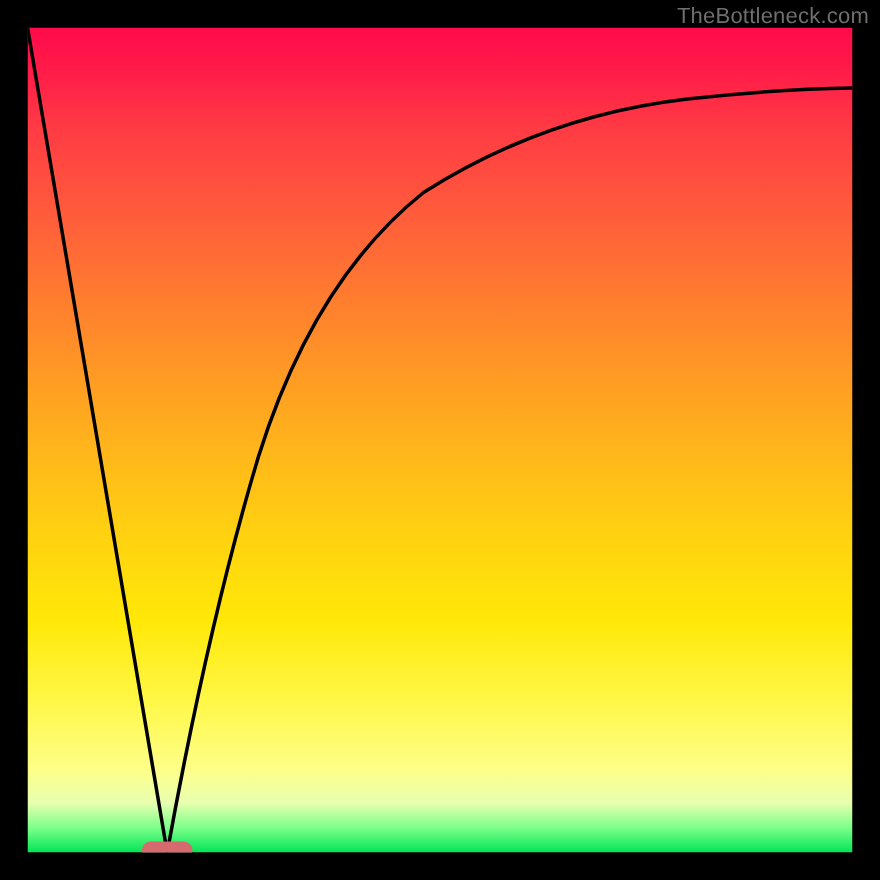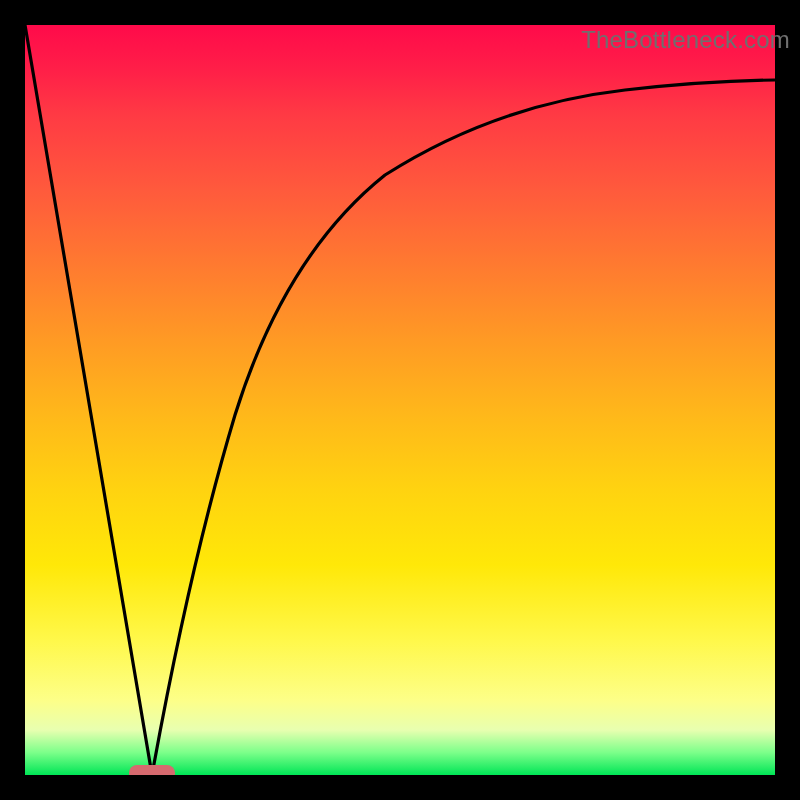--- a/index.html
+++ b/index.html
@@ -44,25 +44,24 @@
       #e8ffb0 94%,
       #7cff8a 97%,
       #00e556 100%
     );
   }
   .watermark {
     position: absolute;
     top: 4px;
     right: 10px;
     color: #6f6f6f;
-    font-size: 24px;
+    font-size: 20px;
     font-weight: 500;
     letter-spacing: 0.2px;
     user-select: none;
-    margin-top: 22px;
   }
   svg.curves {
     position: absolute;
     left: 0; top: 0;
     width: 750px; height: 750px;
   }
   .pill {
     position: absolute;
     width: 46px;
     height: 16px;

